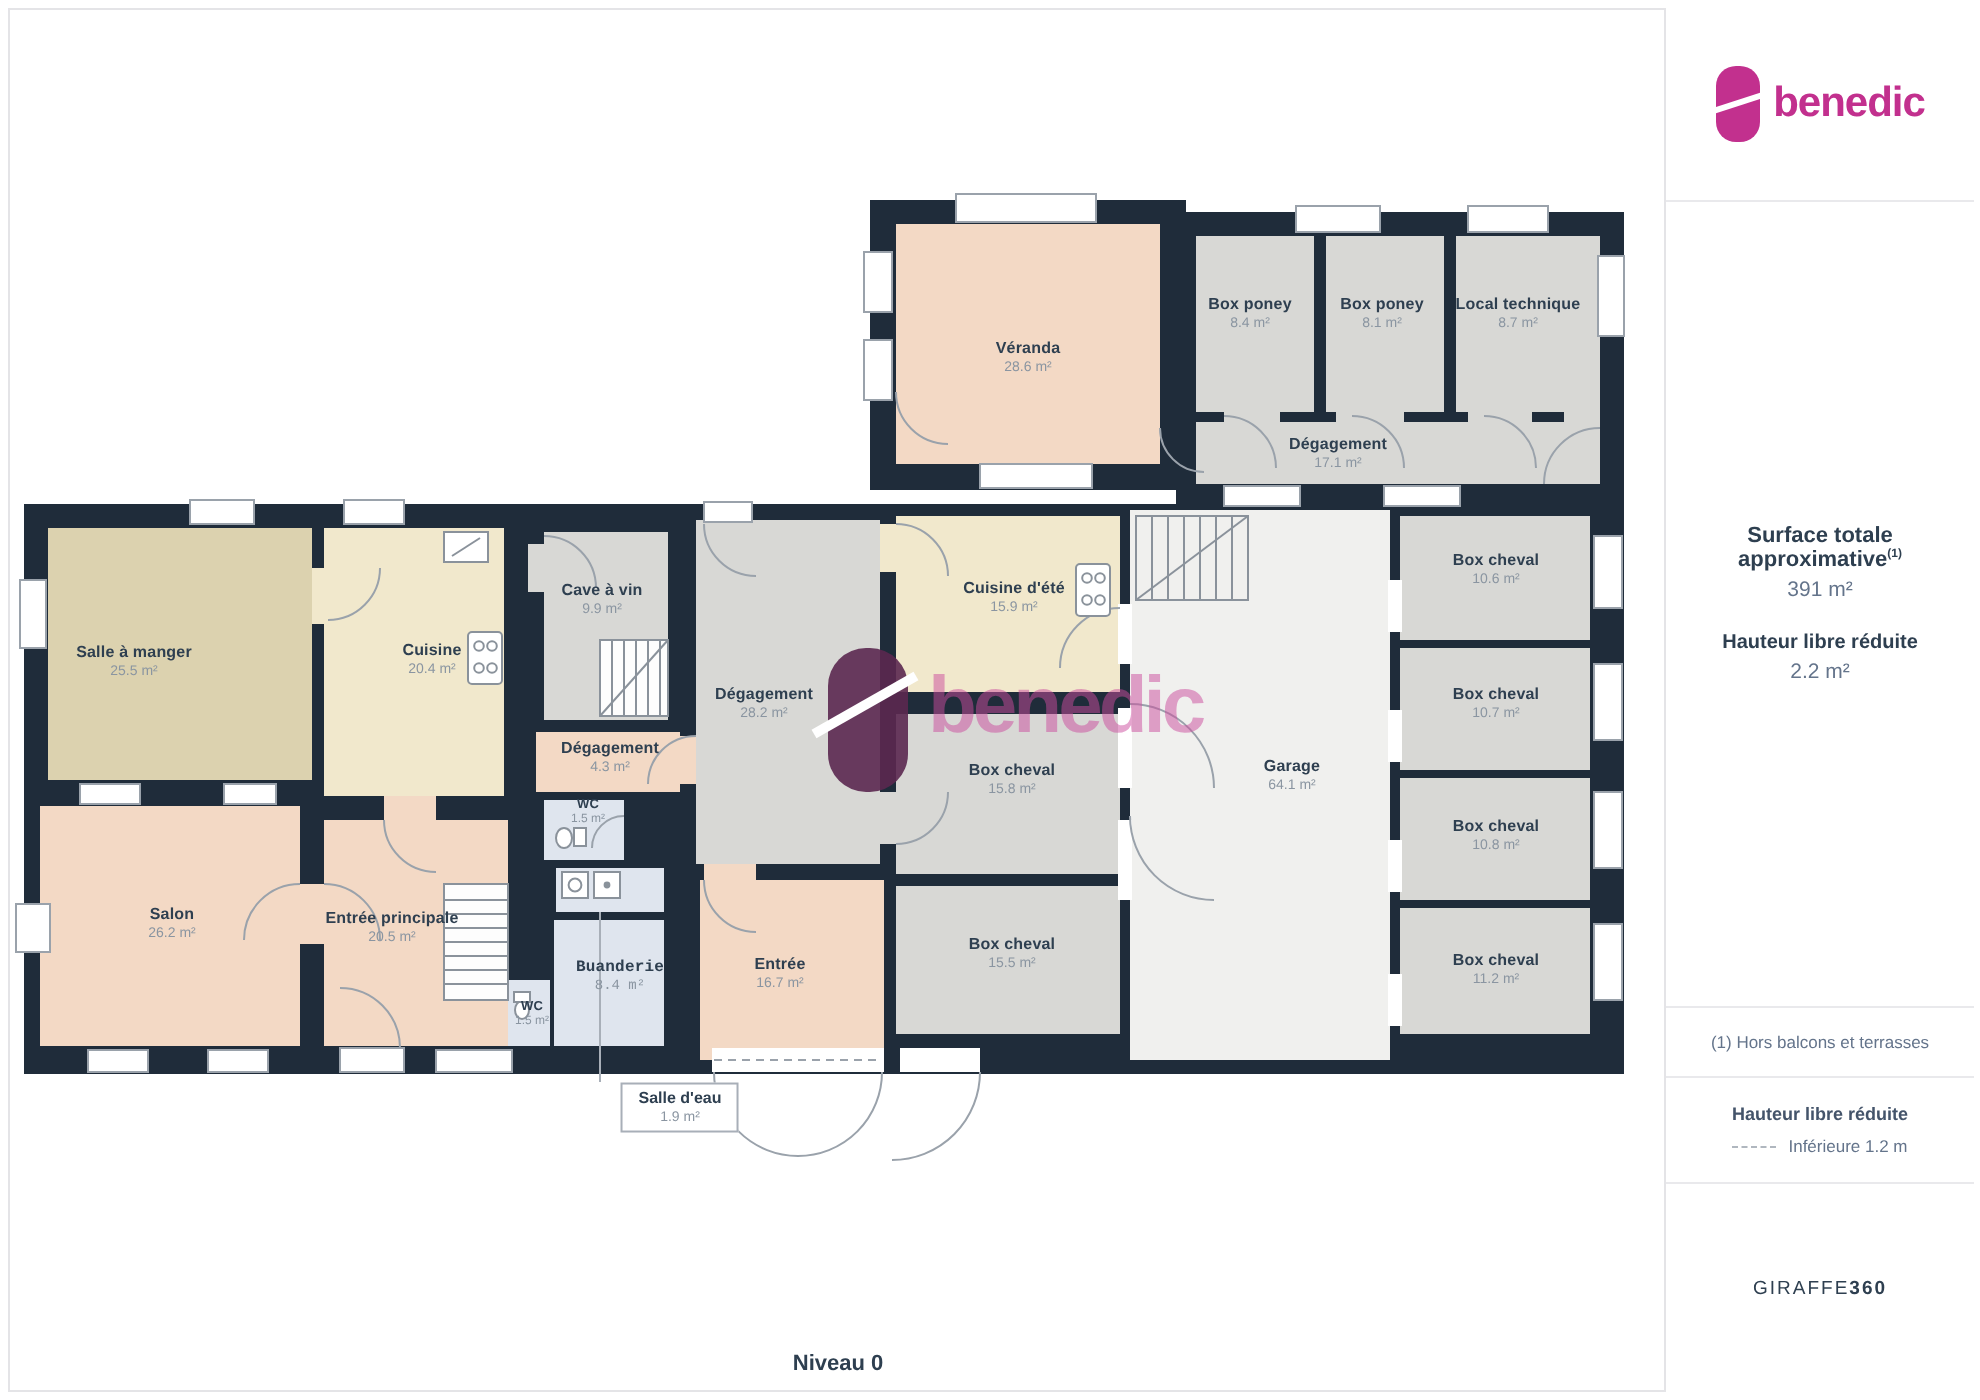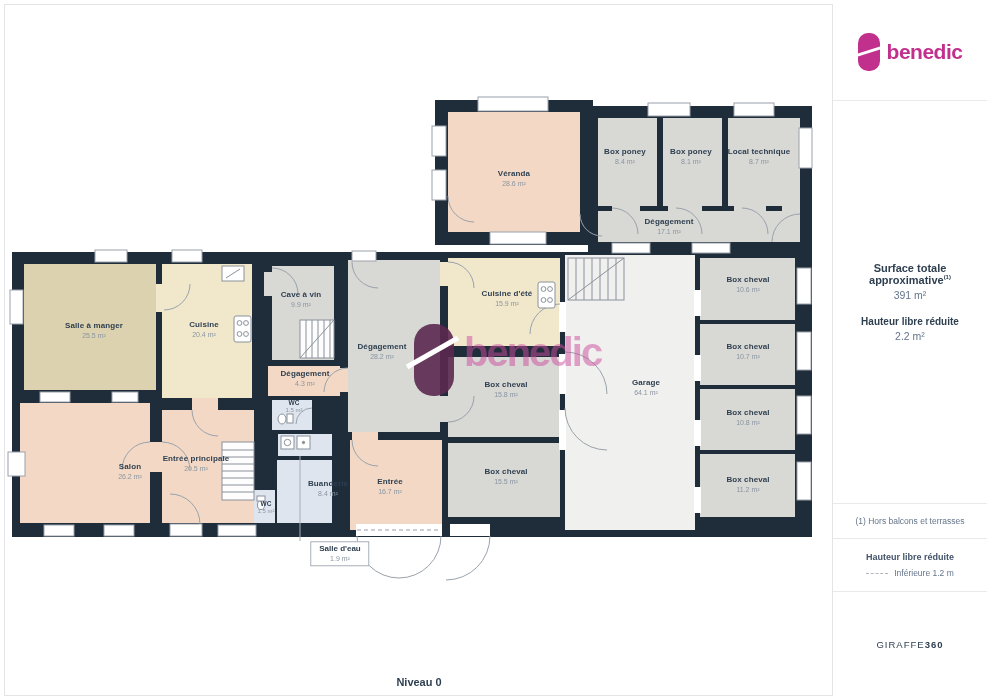--- a/index.html
+++ b/index.html
@@ -13,29 +13,29 @@
   .room-label .rn{font-size:8px;font-weight:bold;color:#2e3f50;letter-spacing:.1px;}
   .room-label .ra{font-size:7px;color:#8a95a1;}
   .room-label.small .rn{font-size:6.5px;}
   .room-label.small .ra{font-size:6px;}
 
   #lbl-veranda{left:514px;top:179px;}
   #lbl-box-poney-1{left:625px;top:157px;}
   #lbl-box-poney-2{left:691px;top:157px;}
   #lbl-local-technique{left:759px;top:157px;}
   #lbl-degagement-17{left:669px;top:227px;}
-  #lbl-salle-a-manger{left:94px;top:331px;}
-  #lbl-cuisine{left:204px;top:330px;}
+  #lbl-salle-a-manger{left:67px;top:331px;}
+  #lbl-cuisine{left:216px;top:330px;}
   #lbl-cave-a-vin{left:301px;top:300px;}
   #lbl-degagement-4{left:305px;top:379px;}
   #lbl-wc-1{left:294px;top:407px;}
-  #lbl-salon{left:86px;top:472px;margin-left:44px;}
+  #lbl-salon{left:86px;top:462px;}
   #lbl-entree-principale{left:196px;top:464px;text-align:center;}
   #lbl-degagement-28{left:382px;top:352px;}
-  #lbl-buanderie{left:328px;top:489px;}
+  #lbl-buanderie{left:310px;top:489px;font-family:Liberation Mono, monospace;}
   #lbl-wc-2{left:266px;top:508px;}
   #lbl-entree{left:390px;top:487px;}
   #lbl-cuisine-ete{left:507px;top:299px;}
   #lbl-box-cheval-a{left:506px;top:390px;}
   #lbl-box-cheval-b{left:506px;top:477px;}
   #lbl-garage{left:646px;top:388px;}
   #lbl-box-cheval-c{left:748px;top:285px;}
   #lbl-box-cheval-d{left:748px;top:352px;}
   #lbl-box-cheval-e{left:748px;top:418px;}
   #lbl-box-cheval-f{left:748px;top:485px;}

